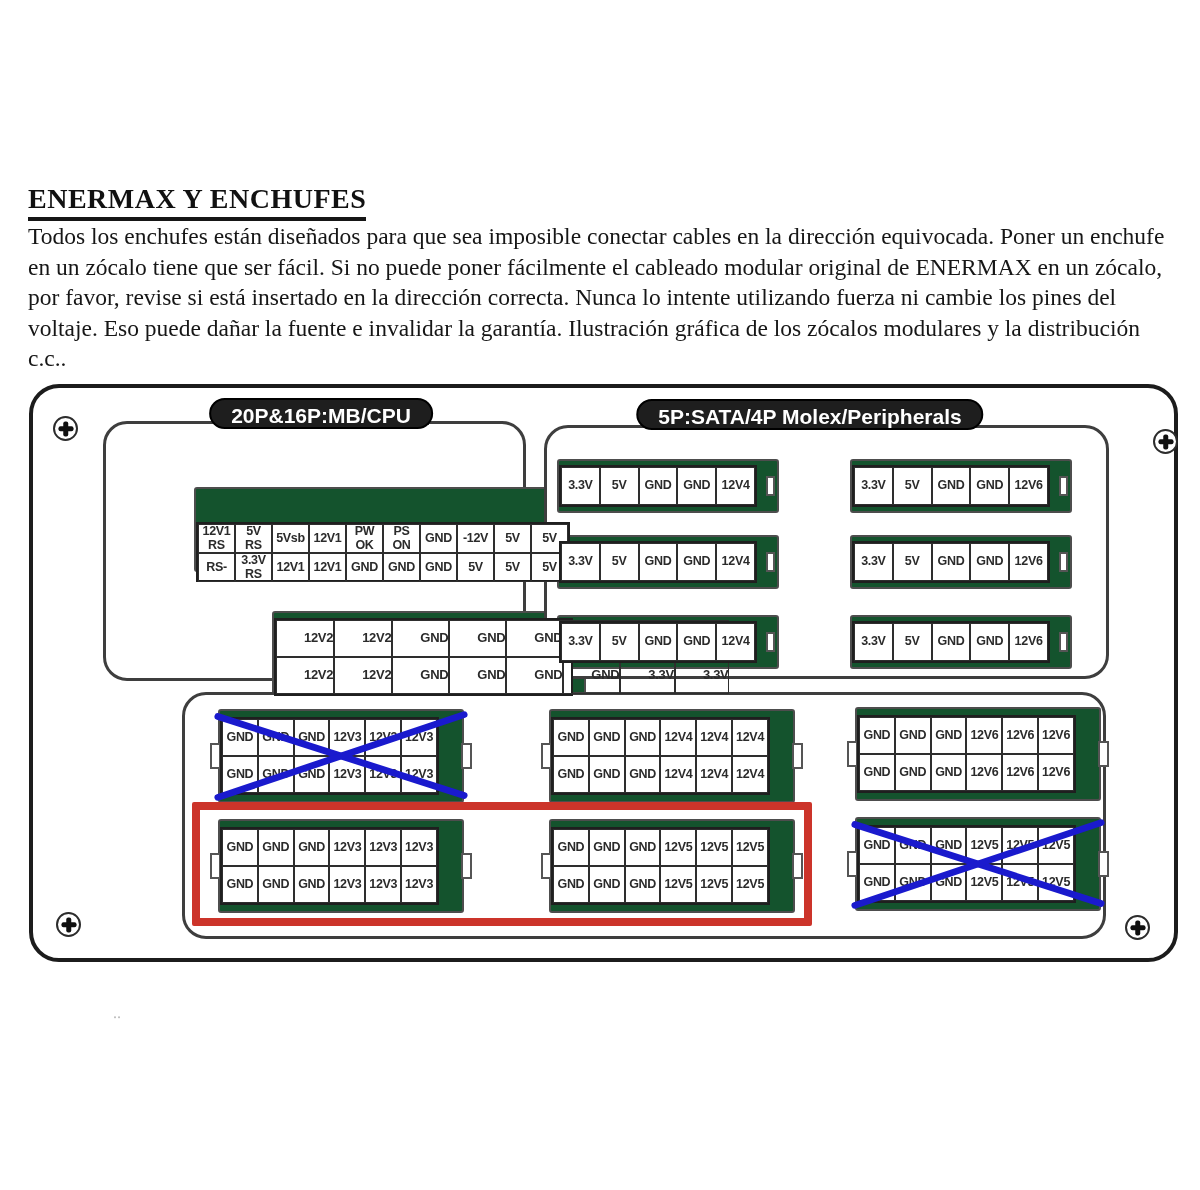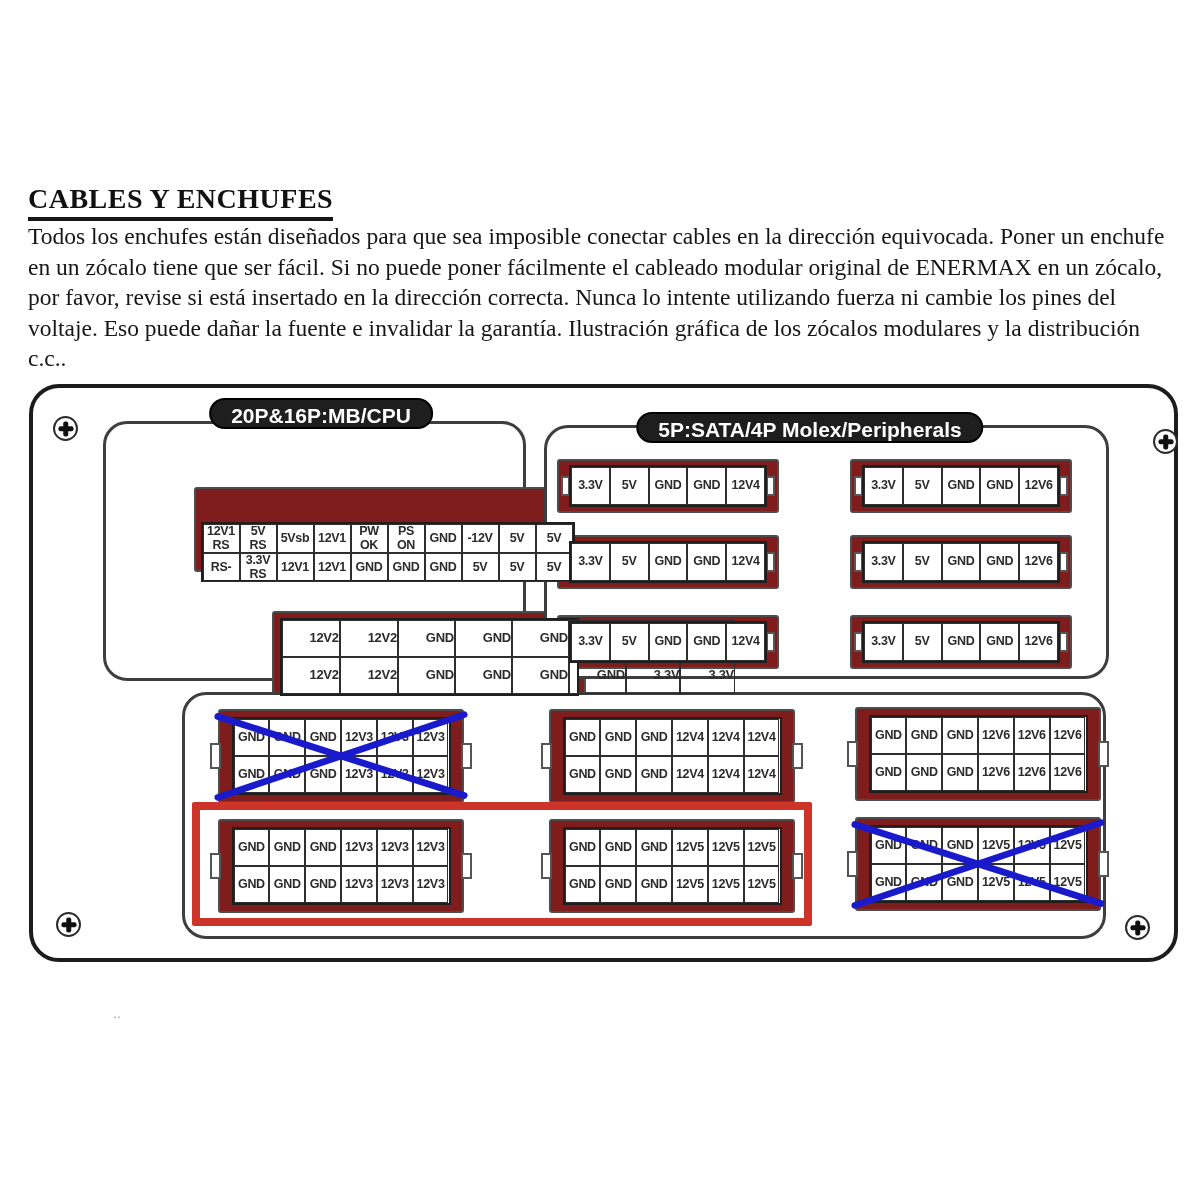--- a/index.html
+++ b/index.html
@@ -45,22 +45,22 @@
   }
   .pill {
     position:absolute; transform:translateX(-50%);
     background:var(--pill-bg,#1e1e1e); color:var(--pill-fg,#fff);
     border:2px solid #000; border-radius:18px;
     font-family:"Liberation Sans", sans-serif; font-weight:bold; font-size:21px;
     line-height:1; padding:5px 20px 1px; white-space:nowrap; z-index:6;
   }
 
   .housing {
-    position:absolute; border:2.5px solid #4d4d4d; border-radius:3px; background:#7f1d1d;
-    display:flex; align-items:center; justify-content:center;
+    position:absolute; border:2.5px solid #4d4d4d; border-radius:3px; background:#14532d;
+    display:flex; align-items:center; justify-content:flex-start;
   }
   .pin-grid {
     display:grid; grid-auto-rows:1fr; border:2.5px solid #1f1f1f; background:#fff;
     position:relative; z-index:1;
   }
   .pin-cell {
     border:1px solid #2e2e2e; display:flex; align-items:center; justify-content:center;
     font-family:"Liberation Sans", sans-serif; font-weight:700; color:#2b2b2b;
     white-space:pre-line; text-align:center; line-height:1.08; letter-spacing:-0.3px;
   }
@@ -102,21 +102,21 @@
   .highlight-box {
     position:absolute; left:159px; top:414px; width:620px; height:124px;
     border:8px solid var(--red,#cc342a); z-index:5; border-radius:2px;
   }
 </style>
 </head>
 <body>
 
 <div class="canvas">
 
-  <h1 class="title">CABLES Y ENCHUFES</h1>
+  <h1 class="title">ENERMAX Y ENCHUFES</h1>
   <p class="intro">Todos los enchufes están diseñados para que sea imposible conectar cables en la dirección equivocada. Poner un enchufe en un zócalo tiene que ser fácil. Si no puede poner fácilmente el cableado modular original de ENERMAX en un zócalo, por favor, revise si está insertado en la dirección correcta. Nunca lo intente utilizando fuerza ni cambie los pines del voltaje. Eso puede dañar la fuente e invalidar la garantía. Ilustración gráfica de los zócalos modulares y la distribución c.c..</p>
 
   <div class="panel">
 
     <div class="screw" style="left:20px; top:28px;"></div>
     <div class="screw" style="left:1120px; top:41px;"></div>
     <div class="screw" style="left:23px; top:524px;"></div>
     <div class="screw" style="left:1092px; top:527px;"></div>
 
     <div class="group" style="left:70px; top:33px; width:423px; height:260px;">
@@ -240,21 +240,21 @@
         <div class="clip-r"></div>
         <div class="pin-grid" style="grid-template-columns: repeat(5, 1fr);">
             <div class="pin-cell">3.3V</div>
             <div class="pin-cell">5V</div>
             <div class="pin-cell">GND</div>
             <div class="pin-cell">GND</div>
             <div class="pin-cell">12V6</div>
           </div>
       </div>
     </div>
-    <div class="pill" style="left:777px; top:24px;">5P:SATA/4P Molex/Peripherals</div>
+    <div class="pill" style="left:777px; top:11px;">5P:SATA/4P Molex/Peripherals</div>
 
     <div class="group" style="left:149px; top:304px; width:924px; height:247px;">
 
       <div class="housing conn12" style="left:33px; top:14px;">
         <div class="clip-l"></div>
         <div class="clip-r"></div>
         <div class="pin-grid" style="grid-template-columns: repeat(6, 1fr);">
             <div class="pin-cell">GND</div>
             <div class="pin-cell">GND</div>
             <div class="pin-cell">GND</div>

